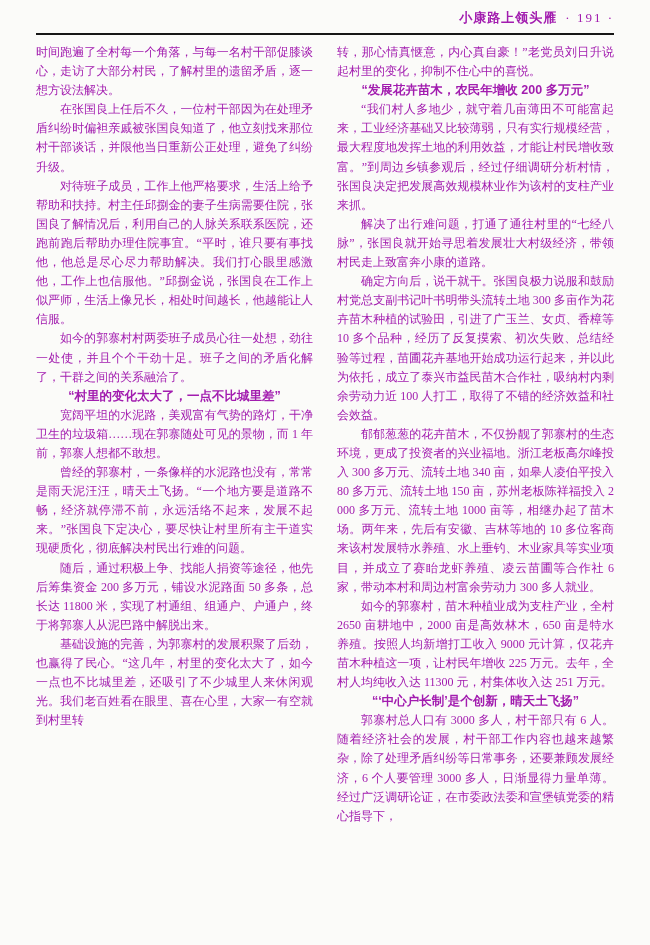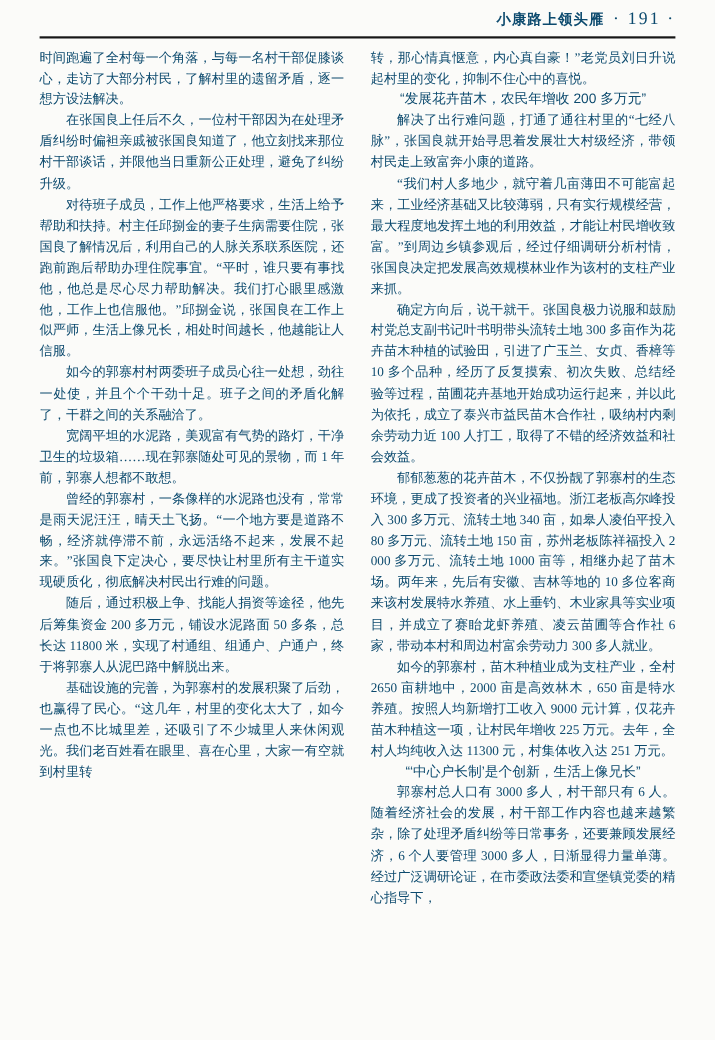--- a/index.html
+++ b/index.html
@@ -6,38 +6,38 @@
   .page {
     position: relative;
     width: 650px;
     height: 945px;
     margin: 0 auto;
     background: #fbfbf9;
     box-sizing: border-box;
     padding: 0 36px;
     overflow: hidden;
     font-family: "Liberation Serif", "DejaVu Serif", serif;
-    color: #0c4a6e;
+    color: #a21caf;
   }
   .page-header {
     display: flex;
     justify-content: flex-end;
     align-items: baseline;
     gap: 8px;
     padding-top: 9px;
     height: 21px;
   }
   .running-title {
     font-family: "Liberation Sans", "DejaVu Sans", sans-serif;
     font-weight: 700;
     font-size: 13px;
     letter-spacing: 1px;
   }
   .page-number {
-    font-size: 16px;
+    font-size: 13px;
     letter-spacing: 2px;
   }
   .header-rule {
     height: 2px;
     background: #161616;
     margin-top: 3px;
   }
   .columns {
     display: flex;
     gap: 24px;
@@ -53,49 +53,50 @@
     line-height: 19.1px;
     text-align: justify;
     text-indent: 2em;
     word-break: break-all;
   }
   p.para.cont { text-indent: 0; }
   p.para.heading {
     text-indent: 0;
     text-align: center;
     font-family: "Liberation Sans", "DejaVu Sans", sans-serif;
-    font-weight: 400;
+    font-weight: 700;
     font-size: 12.5px;
   }
 </style>
 </head>
 <body>
 
 <div class="page">
   <div class="page-header">
     <span class="running-title">小康路上领头雁</span>
     <span class="page-number">· 191 ·</span>
   </div>
   <div class="header-rule"></div>
   <div class="columns">
     <div class="column">
         <p class="para cont">时间跑遍了全村每一个角落，与每一名村干部促膝谈心，走访了大部分村民，了解村里的遗留矛盾，逐一想方设法解决。</p>
         <p class="para para">在张国良上任后不久，一位村干部因为在处理矛盾纠纷时偏袒亲戚被张国良知道了，他立刻找来那位村干部谈话，并限他当日重新公正处理，避免了纠纷升级。</p>
         <p class="para para">对待班子成员，工作上他严格要求，生活上给予帮助和扶持。村主任邱捌金的妻子生病需要住院，张国良了解情况后，利用自己的人脉关系联系医院，还跑前跑后帮助办理住院事宜。“平时，谁只要有事找他，他总是尽心尽力帮助解决。我们打心眼里感激他，工作上也信服他。”邱捌金说，张国良在工作上似严师，生活上像兄长，相处时间越长，他越能让人信服。</p>
         <p class="para para">如今的郭寨村村两委班子成员心往一处想，劲往一处使，并且个个干劲十足。班子之间的矛盾化解了，干群之间的关系融洽了。</p>
+        <p class="para heading">“村里的变化太大了，一点不比城里差”</p>
         <p class="para para">宽阔平坦的水泥路，美观富有气势的路灯，干净卫生的垃圾箱……现在郭寨随处可见的景物，而 1 年前，郭寨人想都不敢想。</p>
         <p class="para para">曾经的郭寨村，一条像样的水泥路也没有，常常是雨天泥汪汪，晴天土飞扬。“一个地方要是道路不畅，经济就停滞不前，永远活络不起来，发展不起来。”张国良下定决心，要尽快让村里所有主干道实现硬质化，彻底解决村民出行难的问题。</p>
         <p class="para para">随后，通过积极上争、找能人捐资等途径，他先后筹集资金 200 多万元，铺设水泥路面 50 多条，总长达 11800 米，实现了村通组、组通户、户通户，终于将郭寨人从泥巴路中解脱出来。</p>
         <p class="para para">基础设施的完善，为郭寨村的发展积聚了后劲，也赢得了民心。“这几年，村里的变化太大了，如今一点也不比城里差，还吸引了不少城里人来休闲观光。我们老百姓看在眼里、喜在心里，大家一有空就到村里转</p>
       </div>
     <div class="column">
         <p class="para cont">转，那心情真惬意，内心真自豪！”老党员刘日升说起村里的变化，抑制不住心中的喜悦。</p>
         <p class="para heading">“发展花卉苗木，农民年增收 200 多万元”</p>
+        <p class="para para">“我们村人多地少，就守着几亩薄田不可能富起来，工业经济基础又比较薄弱，只有实行规模经营，最大程度地发挥土地的利用效益，才能让村民增收致富。”到周边乡镇参观后，经过仔细调研分析村情，张国良决定把发展高效规模林业作为该村的支柱产业来抓。</p>
         <p class="para para">解决了出行难问题，打通了通往村里的“七经八脉”，张国良就开始寻思着发展壮大村级经济，带领村民走上致富奔小康的道路。</p>
-        <p class="para para">“我们村人多地少，就守着几亩薄田不可能富起来，工业经济基础又比较薄弱，只有实行规模经营，最大程度地发挥土地的利用效益，才能让村民增收致富。”到周边乡镇参观后，经过仔细调研分析村情，张国良决定把发展高效规模林业作为该村的支柱产业来抓。</p>
         <p class="para para">确定方向后，说干就干。张国良极力说服和鼓励村党总支副书记叶书明带头流转土地 300 多亩作为花卉苗木种植的试验田，引进了广玉兰、女贞、香樟等 10 多个品种，经历了反复摸索、初次失败、总结经验等过程，苗圃花卉基地开始成功运行起来，并以此为依托，成立了泰兴市益民苗木合作社，吸纳村内剩余劳动力近 100 人打工，取得了不错的经济效益和社会效益。</p>
         <p class="para para">郁郁葱葱的花卉苗木，不仅扮靓了郭寨村的生态环境，更成了投资者的兴业福地。浙江老板高尔峰投入 300 多万元、流转土地 340 亩，如皋人凌伯平投入 80 多万元、流转土地 150 亩，苏州老板陈祥福投入 2000 多万元、流转土地 1000 亩等，相继办起了苗木场。两年来，先后有安徽、吉林等地的 10 多位客商来该村发展特水养殖、水上垂钓、木业家具等实业项目，并成立了赛眙龙虾养殖、凌云苗圃等合作社 6 家，带动本村和周边村富余劳动力 300 多人就业。</p>
         <p class="para para">如今的郭寨村，苗木种植业成为支柱产业，全村 2650 亩耕地中，2000 亩是高效林木，650 亩是特水养殖。按照人均新增打工收入 9000 元计算，仅花卉苗木种植这一项，让村民年增收 225 万元。去年，全村人均纯收入达 11300 元，村集体收入达 251 万元。</p>
-        <p class="para heading">“‘中心户长制’是个创新，生活上像兄长”</p>
+        <p class="para heading">“‘中心户长制’是个创新，晴天土飞扬”</p>
         <p class="para para">郭寨村总人口有 3000 多人，村干部只有 6 人。随着经济社会的发展，村干部工作内容也越来越繁杂，除了处理矛盾纠纷等日常事务，还要兼顾发展经济，6 个人要管理 3000 多人，日渐显得力量单薄。经过广泛调研论证，在市委政法委和宣堡镇党委的精心指导下，</p>
       </div>
   </div>
 </div>
 
 </body></html>

